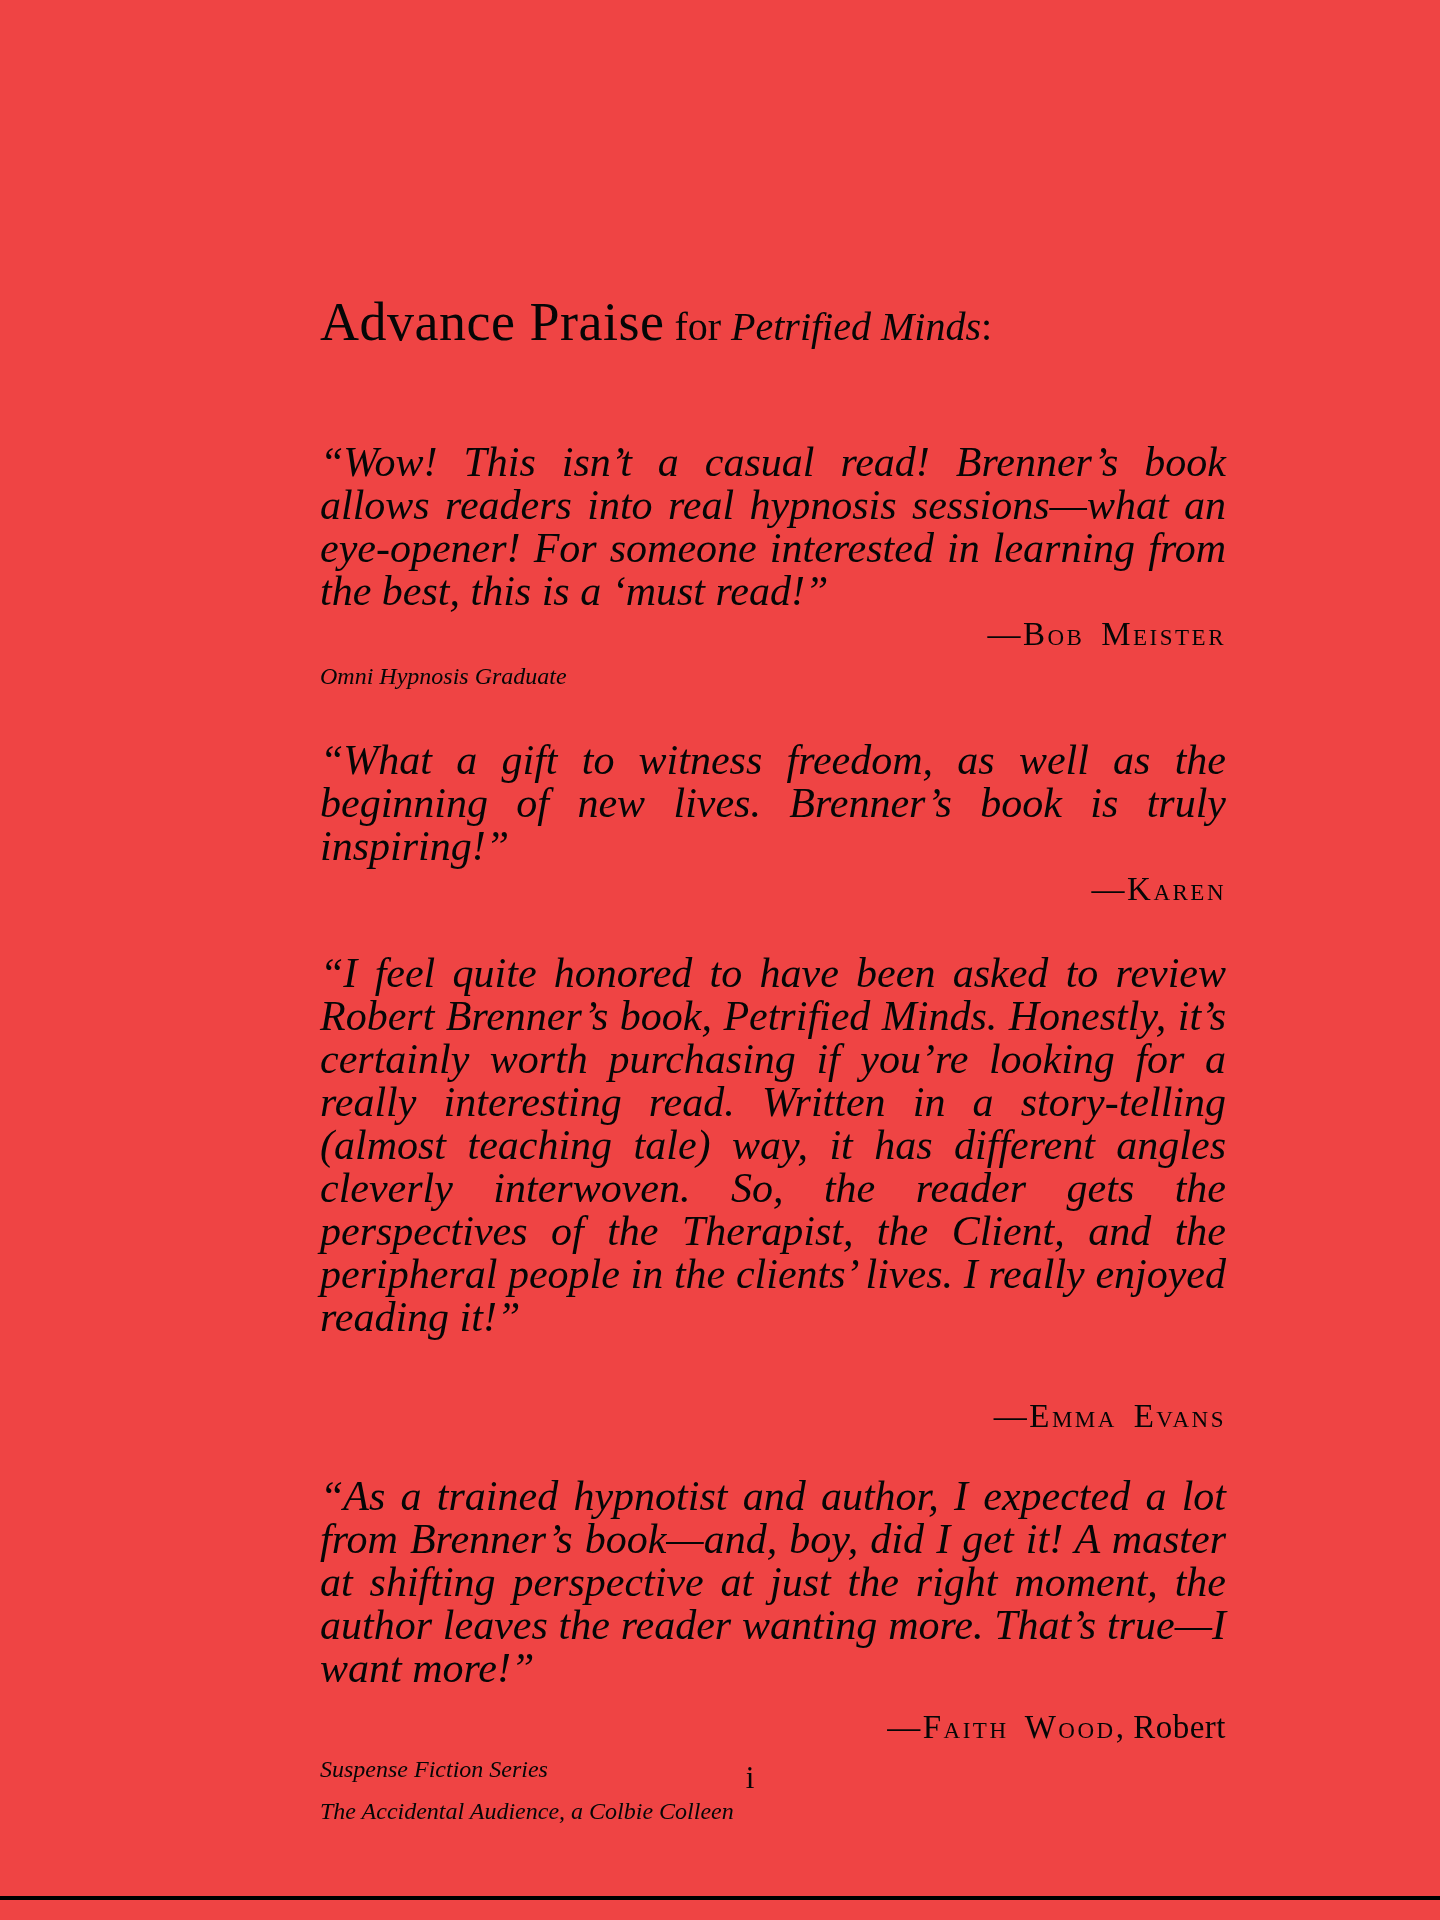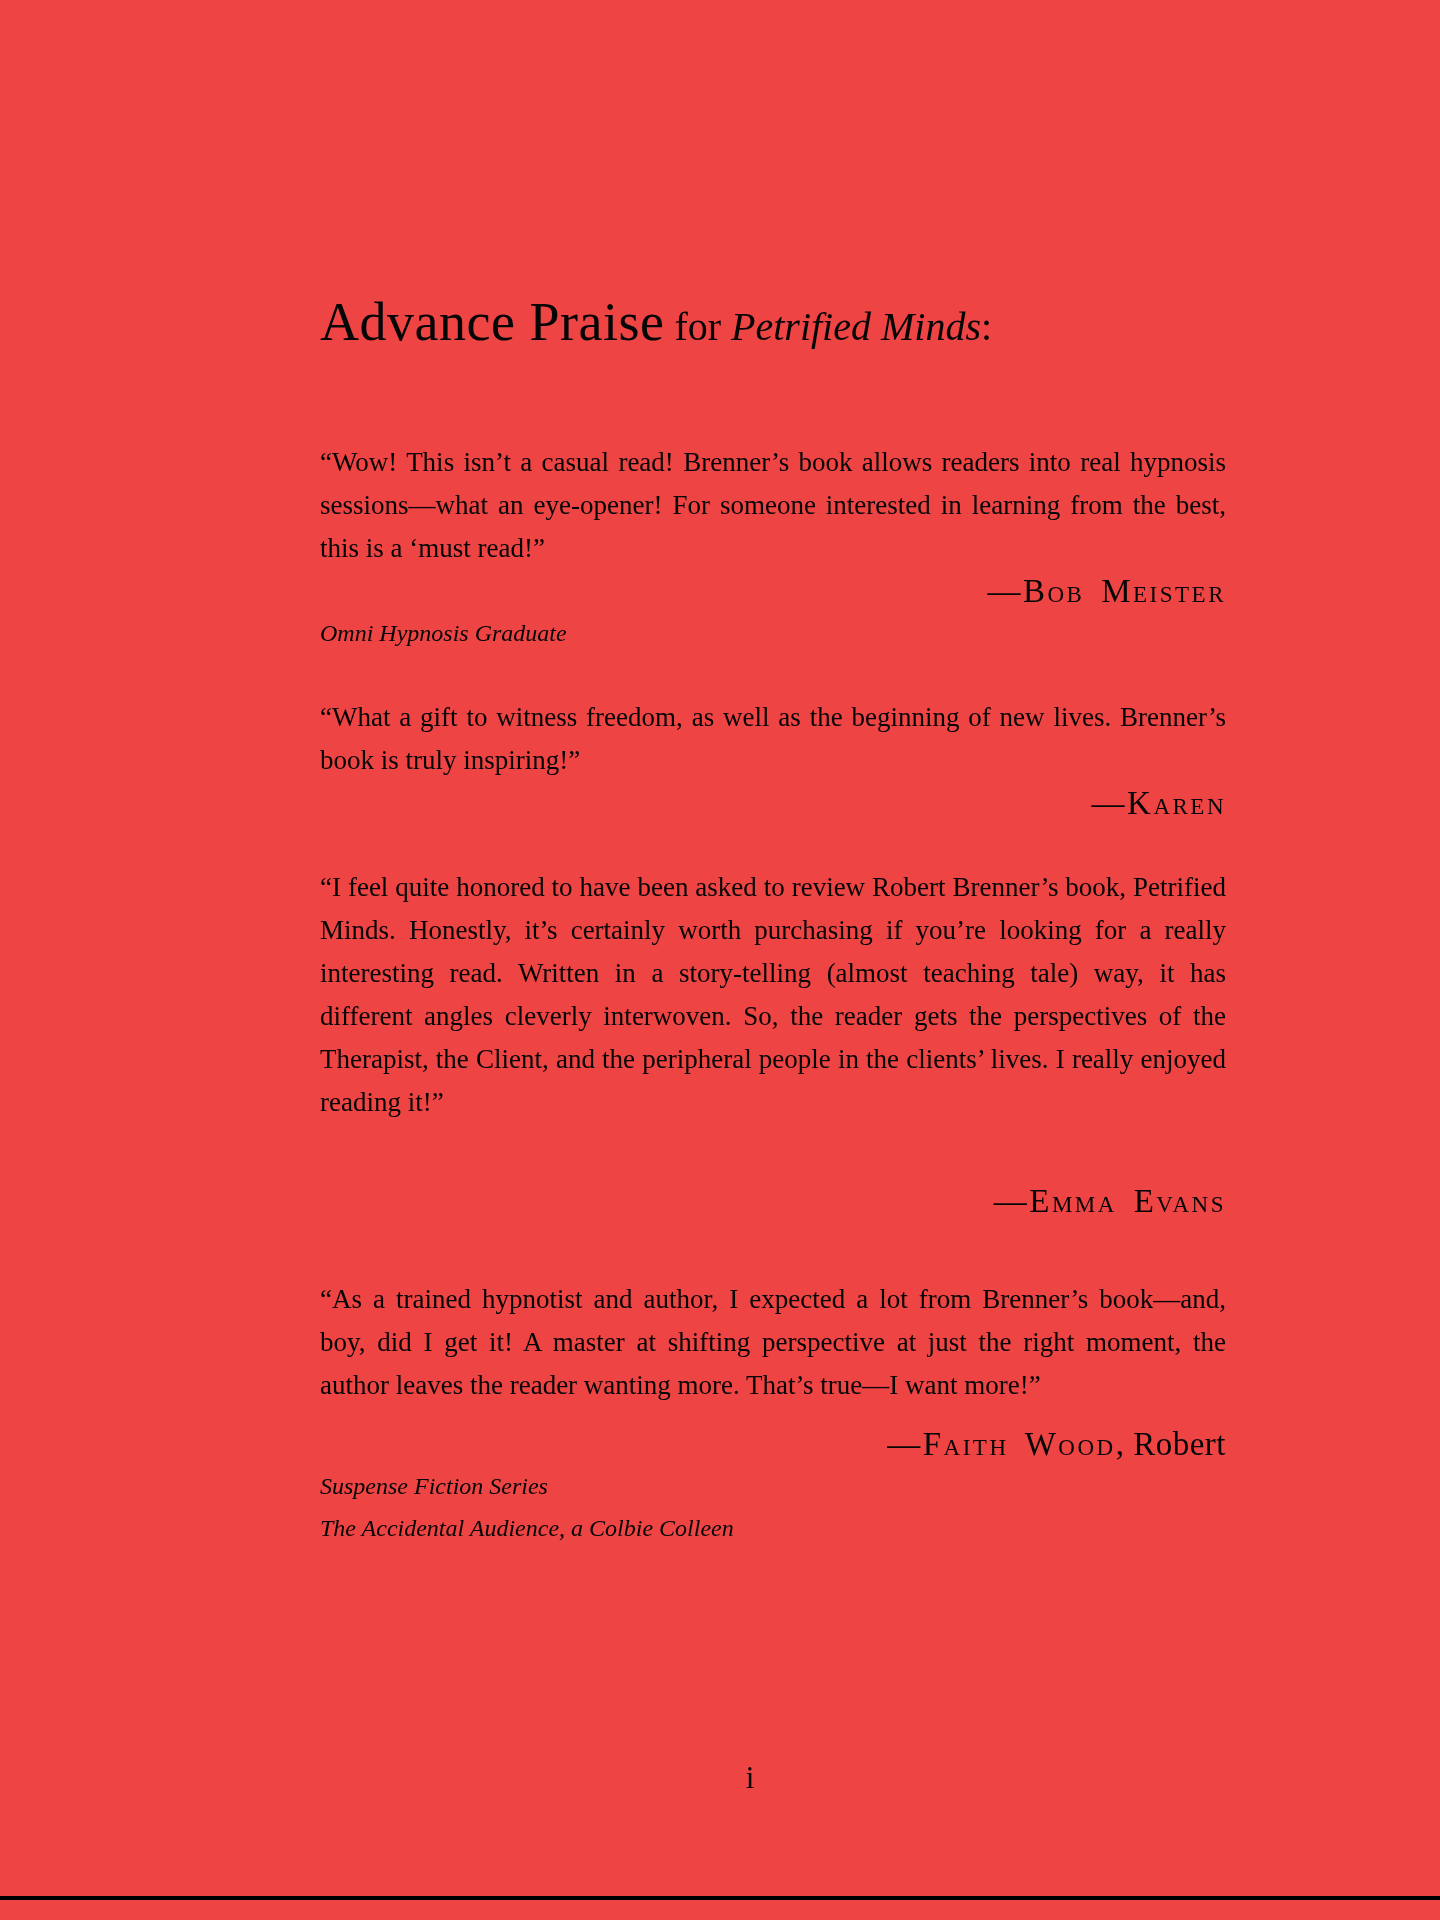--- a/index.html
+++ b/index.html
@@ -32,21 +32,22 @@
   }
   .title .title-small {
     font-size: 40px;
     letter-spacing: 0px;
   }
   .title .title-book {
     font-style: italic;
   }
   .quote-text {
     margin: 0;
-    font-size: 27px;
+    font-style: italic;
+    font-size: 42px;
     line-height: 43px;
     text-align: justify;
   }
   .attrib-line {
     text-align: right;
     font-size: 33px;
     line-height: 42px;
     margin: 0;
   }
   .attrib-name {
@@ -59,21 +60,21 @@
   }
   .attrib-work {
     text-align: left;
     font-style: italic;
     font-size: 24px;
     line-height: 42px;
     margin: 0;
   }
   .gap-std    { margin-top: 42px; }
   .gap-big    { margin-top: 56px; }
-  .gap-q4     { margin-top: 56px; }
+  .gap-q4     { margin-top: 38px; }
   .gap-faith  { margin-top: 16px; }
   .page-number {
     position: absolute;
     left: 320px;
     width: 860px;
     top: 1758px;
     text-align: center;
     font-size: 31px;
     line-height: 40px;
   }

